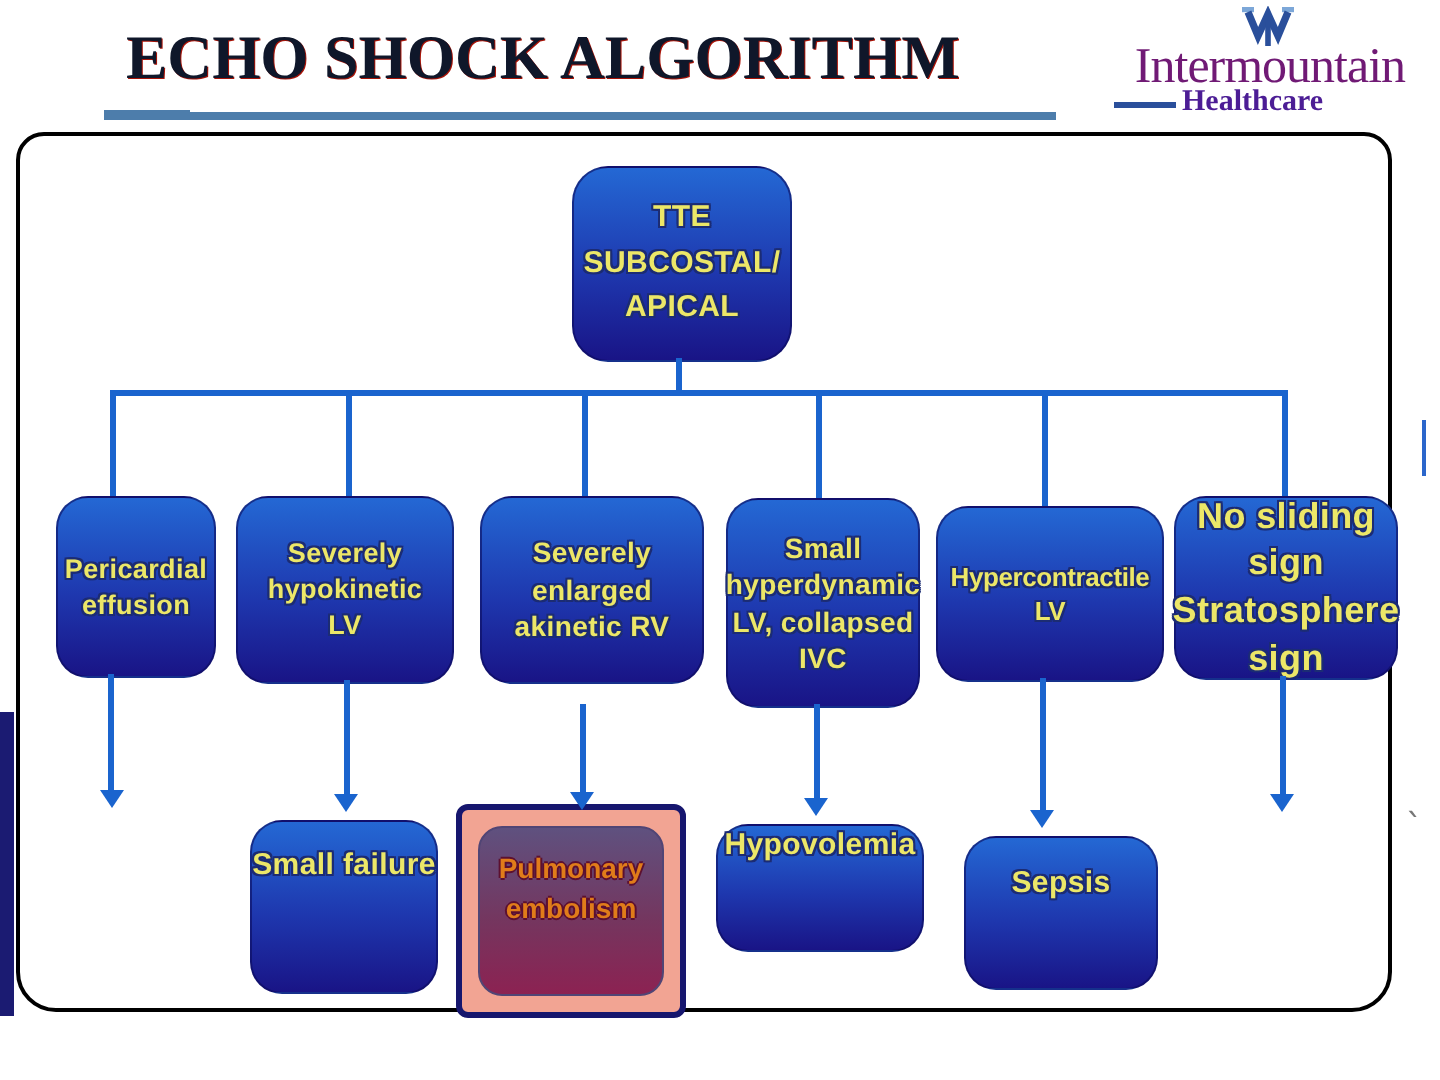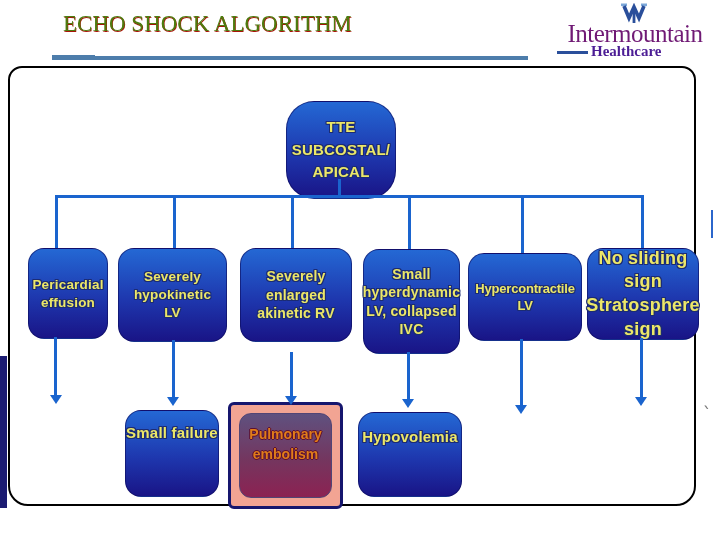--- a/index.html
+++ b/index.html
@@ -1,22 +1,22 @@
 <!DOCTYPE html>
 <html><head>
 <meta charset="utf-8">
 <style>
   html,body{margin:0;padding:0;background:#fff;}
   .slide{position:relative;width:720px;height:540px;background:#ffffff;overflow:hidden;
          font-family:"Liberation Sans",sans-serif;}
 
   
   .title{position:absolute;left:63px;top:11px;margin:0;
-         font-family:"Liberation Serif",serif;font-weight:normal;font-size:23px;
-         color:#4d7c0f;letter-spacing:0px;white-space:nowrap;
+         font-family:"Liberation Serif",serif;font-weight:bold;font-size:31px;
+         color:#0f172a;letter-spacing:0px;white-space:nowrap;
          text-shadow:0.5px 0.5px 0 #a81408;}
   .rule-cap{position:absolute;left:52px;top:55px;width:43px;height:5px;background:#4d7dab;}
   .rule{position:absolute;left:52px;top:56px;width:476px;height:4px;background:#4d7dab;}
 
   .logo{position:absolute;left:555px;top:0;width:160px;height:62px;}
   .logo-mark{position:absolute;left:65px;top:3px;}
   .logo-name{position:absolute;left:3px;top:20px;width:154px;text-align:center;
              font-family:"Liberation Serif",serif;font-size:25px;color:#701a75;
              letter-spacing:-0.5px;white-space:nowrap;}
   .logo-dash{position:absolute;left:2px;top:51px;width:31px;height:3px;background:#2a4f9b;}
@@ -31,35 +31,35 @@
   
   .node{position:absolute;display:flex;align-items:center;justify-content:center;
         background:linear-gradient(180deg,#2468d4 0%,#1e37ae 55%,#191486 100%);
         border:1px solid rgba(12,12,92,.6);border-radius:16px;
         color:#ece768;font-weight:bold;text-align:center;
         white-space:pre-line;line-height:1.32;letter-spacing:.2px;
         text-shadow:-1px 0 #1c2c74,0 -1px #1c2c74,1px 0 #1c2c74,0 1px #1c2c74,
                     -1px -1px #1c2c74,1px 1px #1c2c74,-1px 1px #1c2c74,1px -1px #1c2c74;}
   .node.top-align{align-items:flex-start;}
 
-  .root-node{left:286px;top:101px;width:108px;height:96px;font-size:15px;line-height:1.5;
-             border-radius:28px;}
+  .root-node{left:286px;top:83px;width:108px;height:96px;font-size:15px;line-height:1.5;
+             border-radius:18px;}
 
   
   .f1{left:28px; top:248px;width:78px; height:89px;font-size:13.5px;}
   .f2{left:118px;top:248px;width:107px;height:92px;font-size:13.5px;}
   .f3{left:240px;top:248px;width:110px;height:92px;font-size:14px;}
   .f4{left:363px;top:249px;width:95px; height:103px;font-size:14px;}
   .f5{left:468px;top:253px;width:112px;height:86px;font-size:13px;letter-spacing:-.2px;}
   .f6{left:587px;top:248px;width:110px;height:90px;font-size:18px;}
 
   
   .o1{left:10px; top:408px;width:93px; height:90px;font-size:15px;padding-top:11px;}
   .o2{left:125px;top:410px;width:94px; height:87px;font-size:15px;padding-top:12px;}
-  .o4{left:358px;top:412px;width:104px;height:85px;font-size:15px;padding-top:14px;}
+  .o4{left:358px;top:412px;width:104px;height:64px;font-size:15px;}
   .o5{left:482px;top:418px;width:97px; height:77px;font-size:15px;padding-top:13px;}
   .o6{left:587px;top:410px;width:110px;height:87px;font-size:15px;padding-top:13px;}
   .node.top-align{box-sizing:border-box;}
 
   
   .pe-outer{position:absolute;left:228px;top:402px;width:115px;height:107px;
             background:#f2a493;border:3px solid #16166e;border-radius:6px;
             box-sizing:border-box;z-index:3;}
   .pe-inner{position:absolute;left:8px;top:8px;right:8px;bottom:8px;
             background:linear-gradient(180deg,#5f517f 0%,#74365f 55%,#8c2252 100%);
@@ -149,16 +149,17 @@
   <div class="arrowhead" style="left:515px;top:405px;"></div>
   <div class="vline" style="left:640px;top:338px;height:59px;"></div>
   <div class="arrowhead" style="left:635px;top:397px;"></div>
 
   <div class="node top-align o2">Small failure</div>
   <div class="pe-outer">
     <div class="pe-inner">Pulmonary
 embolism</div>
   </div>
   <div class="node top-align o4">Hypovolemia</div>
+  <div class="node top-align o5">Sepsis</div>
 
   <div class="stray-dash"></div>
   <div class="stray-tick">`</div>
 </div>
 
 </body></html>

